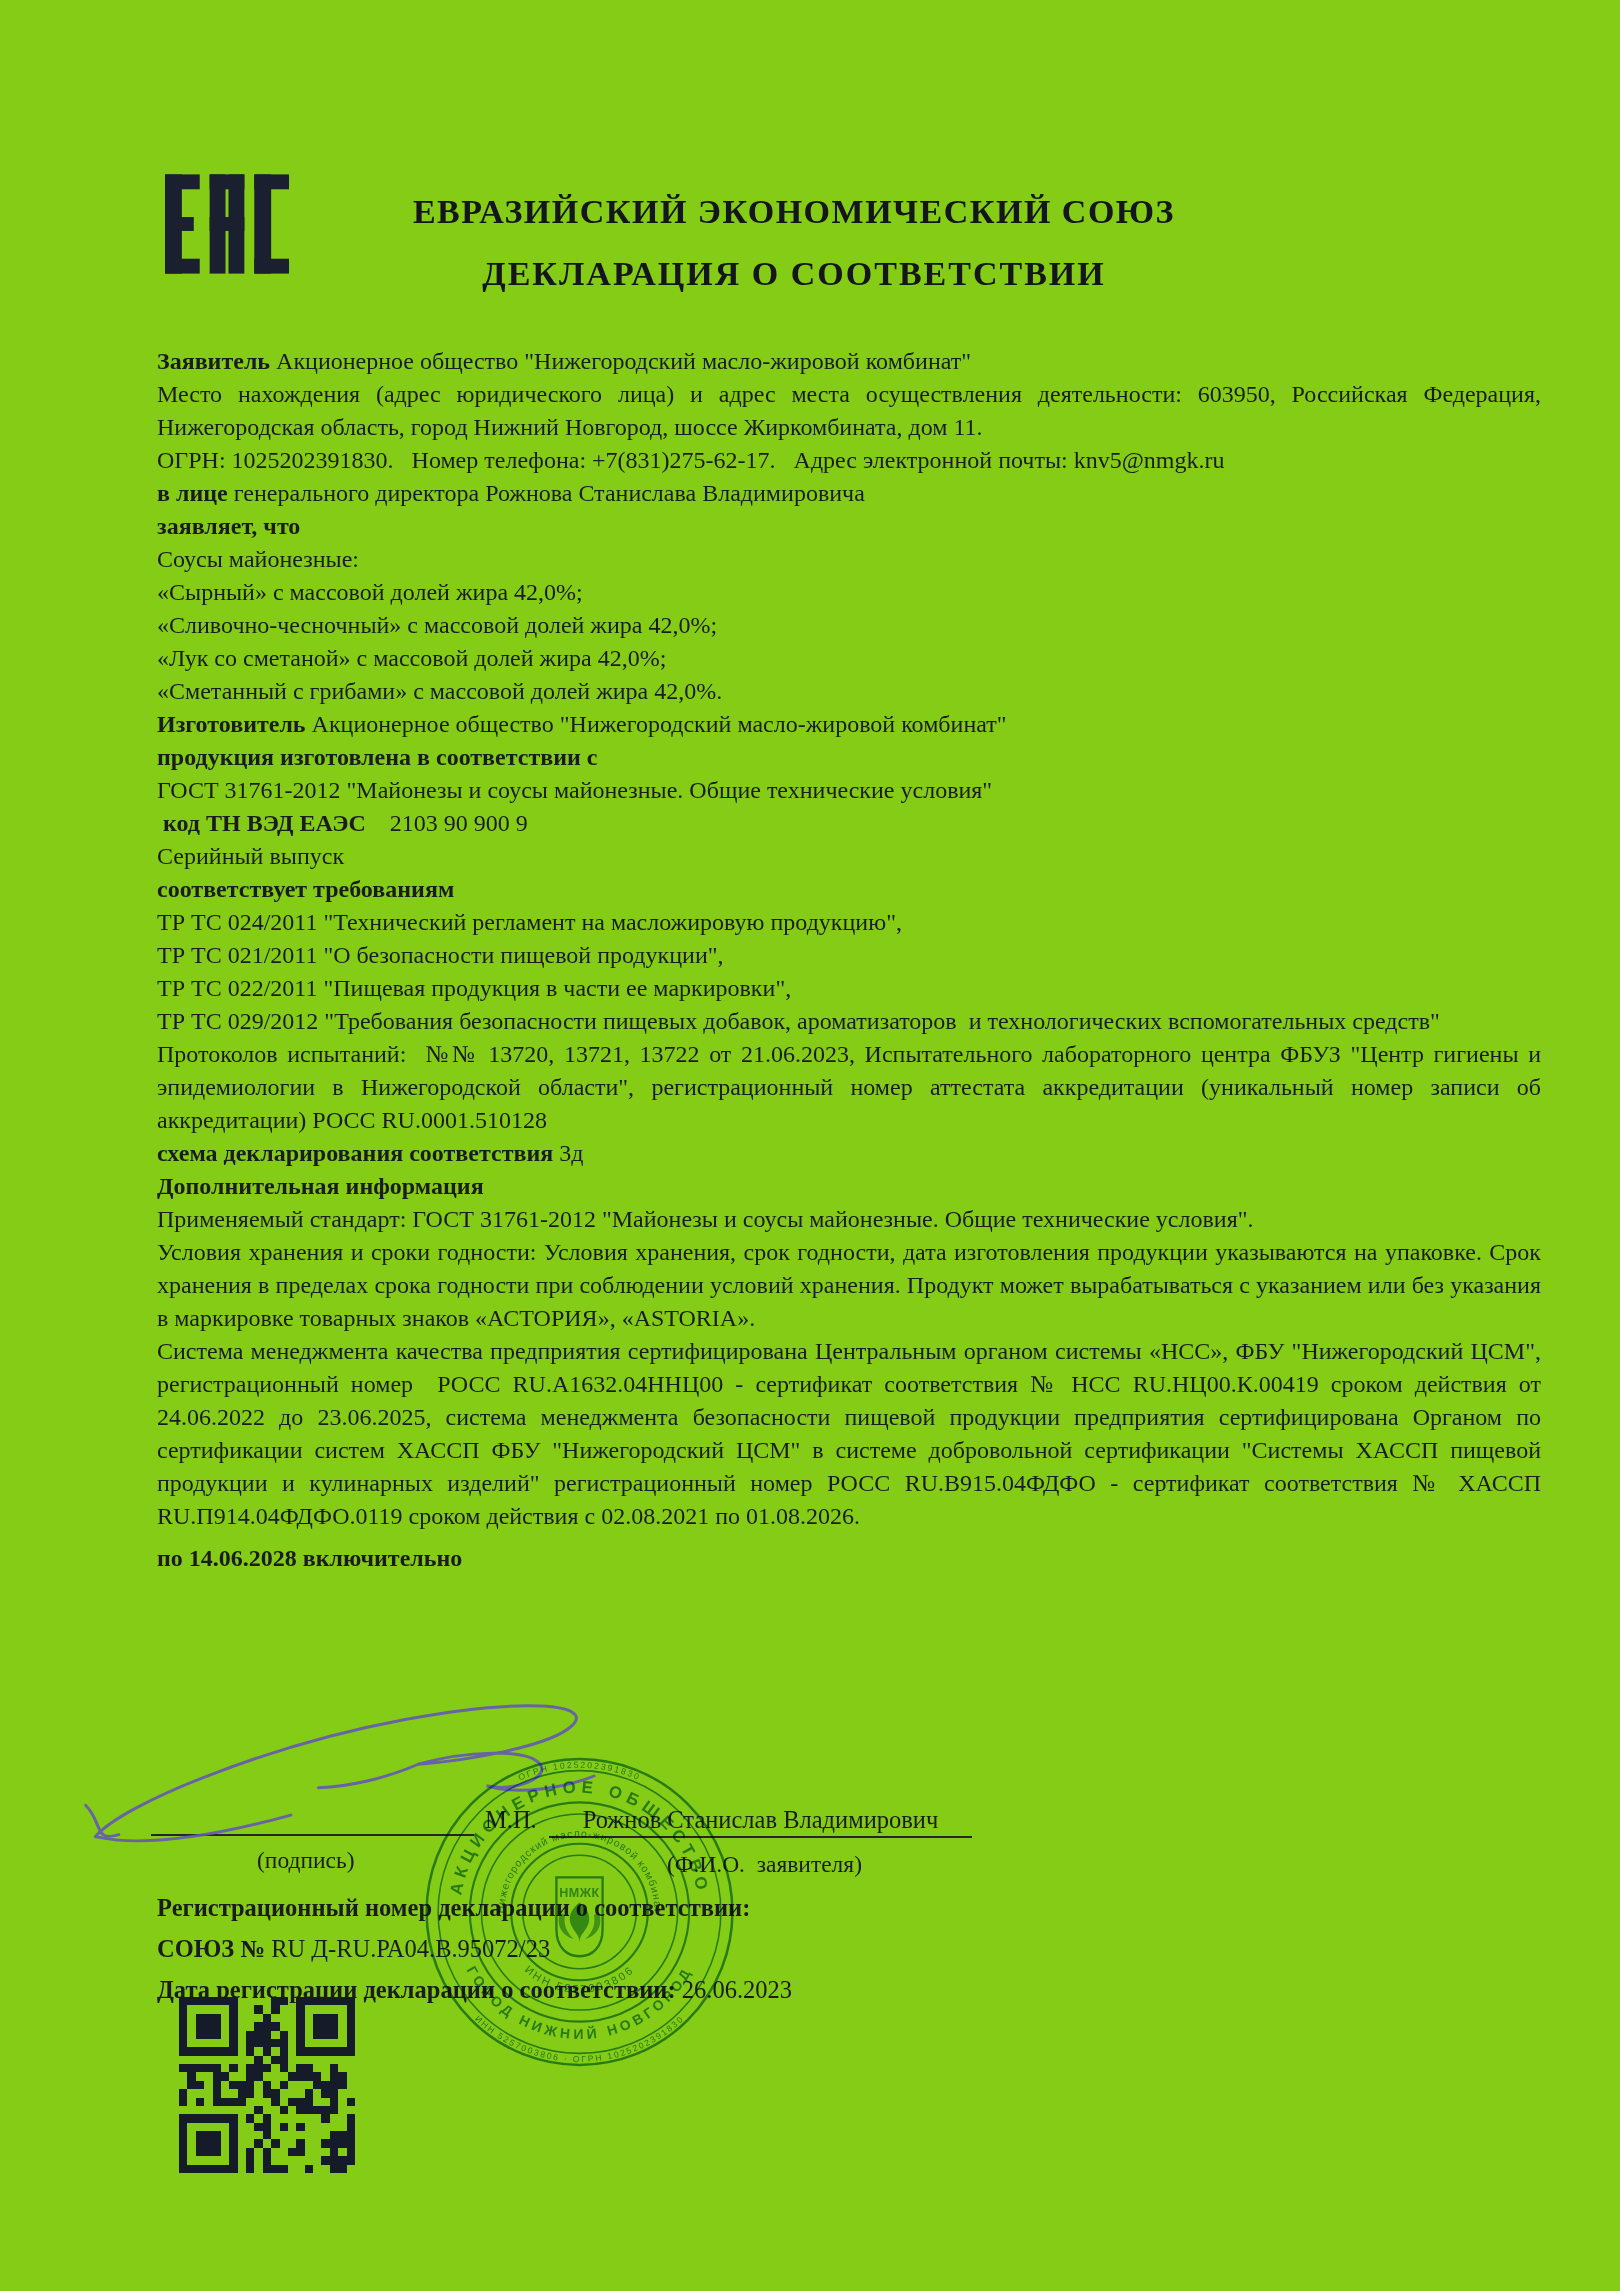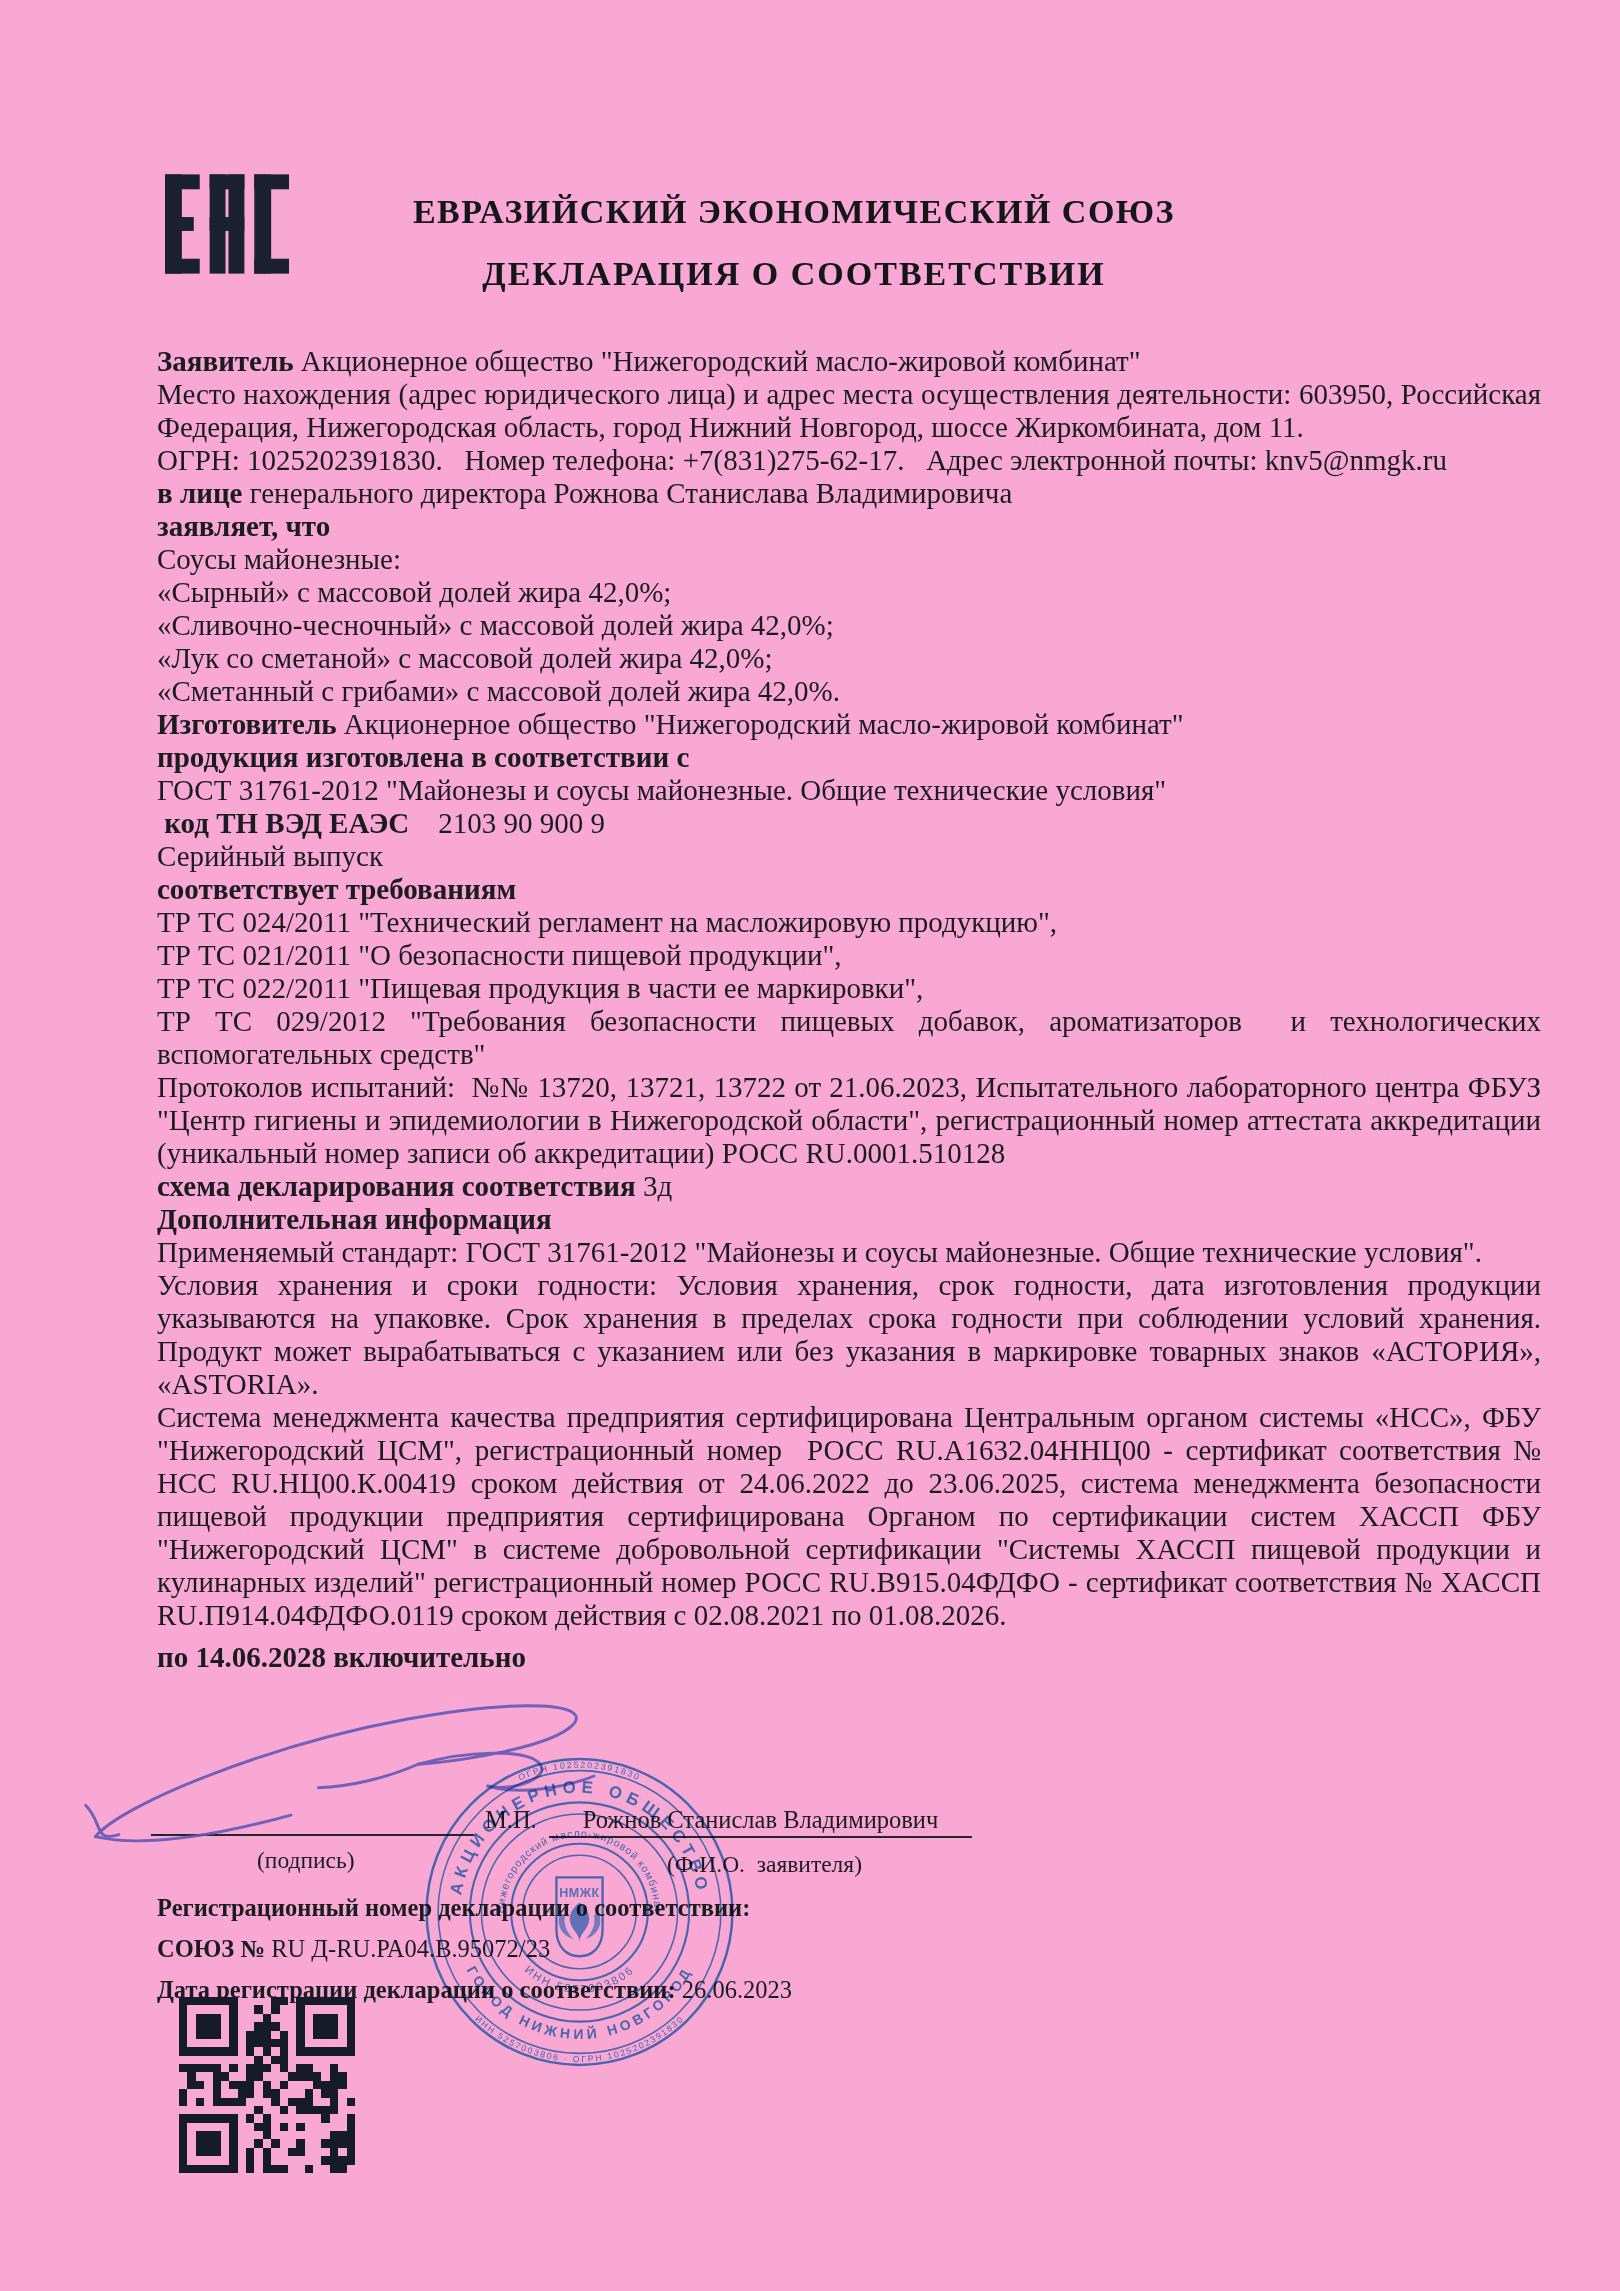--- a/index.html
+++ b/index.html
@@ -1,27 +1,27 @@
 <!DOCTYPE html>
 <html lang="ru"><head>
 <meta charset="utf-8">
 <style>
   html,body{margin:0;padding:0;background:#888;}
   .page{
-    position:relative;width:1620px;height:2292px;background:#f9a8d4;
+    position:relative;width:1620px;height:2292px;background:#84cc16;
     font-family:"Liberation Serif","DejaVu Serif",serif;color:#1a1c22;
     overflow:hidden;margin:0 auto;
   }
   
   .eac-logo{position:absolute;left:165px;top:174px;width:125px;height:100px;}
   .title-block{position:absolute;left:245px;top:192px;width:1098px;text-align:center;}
   .title-line{font-weight:bold;font-size:34px;letter-spacing:1.5px;line-height:1.2;color:#14161c;}
   .title-line + .title-line{margin-top:21px;letter-spacing:2px;}
   
-  .doc-body{position:absolute;left:157px;top:345px;width:1384px;font-size:29px;line-height:33px;}
+  .doc-body{position:absolute;left:157px;top:345px;width:1384px;font-size:24px;line-height:33px;}
   .doc-body p{margin:0;}
   .doc-body p.j{text-align:justify;}
   
   .abs{position:absolute;}
   .sig-svg{left:83px;top:1688px;width:588px;height:176px;z-index:3;pointer-events:none;}
   .sig-line{left:151px;top:1834px;width:323px;border-top:2px solid #24262c;height:0;}
   .mp-label{left:485px;top:1806px;font-size:24.5px;}
   .fio-name{left:549px;top:1806px;width:423px;text-align:center;font-size:24.5px;
             border-bottom:2px solid #24262c;padding-bottom:2px;}
   .sig-caption{left:257px;top:1847px;width:137px;text-align:left;font-size:23.5px;}

